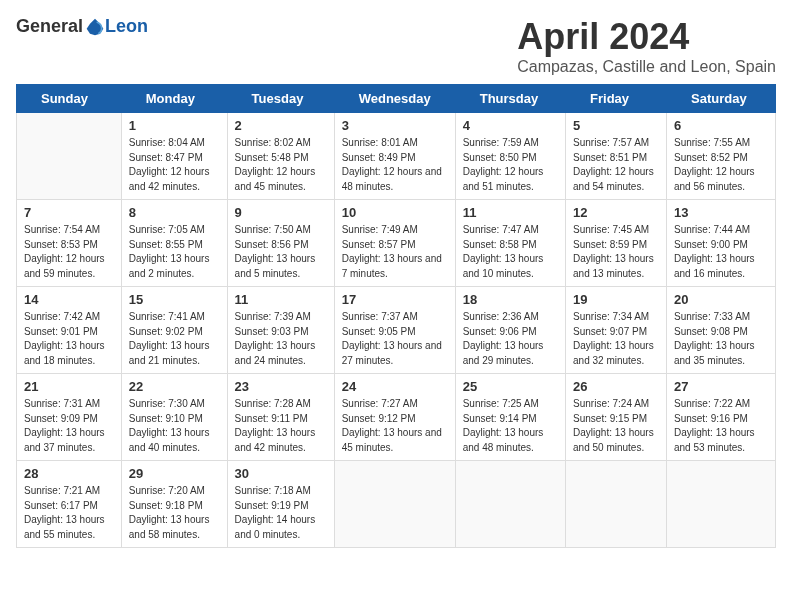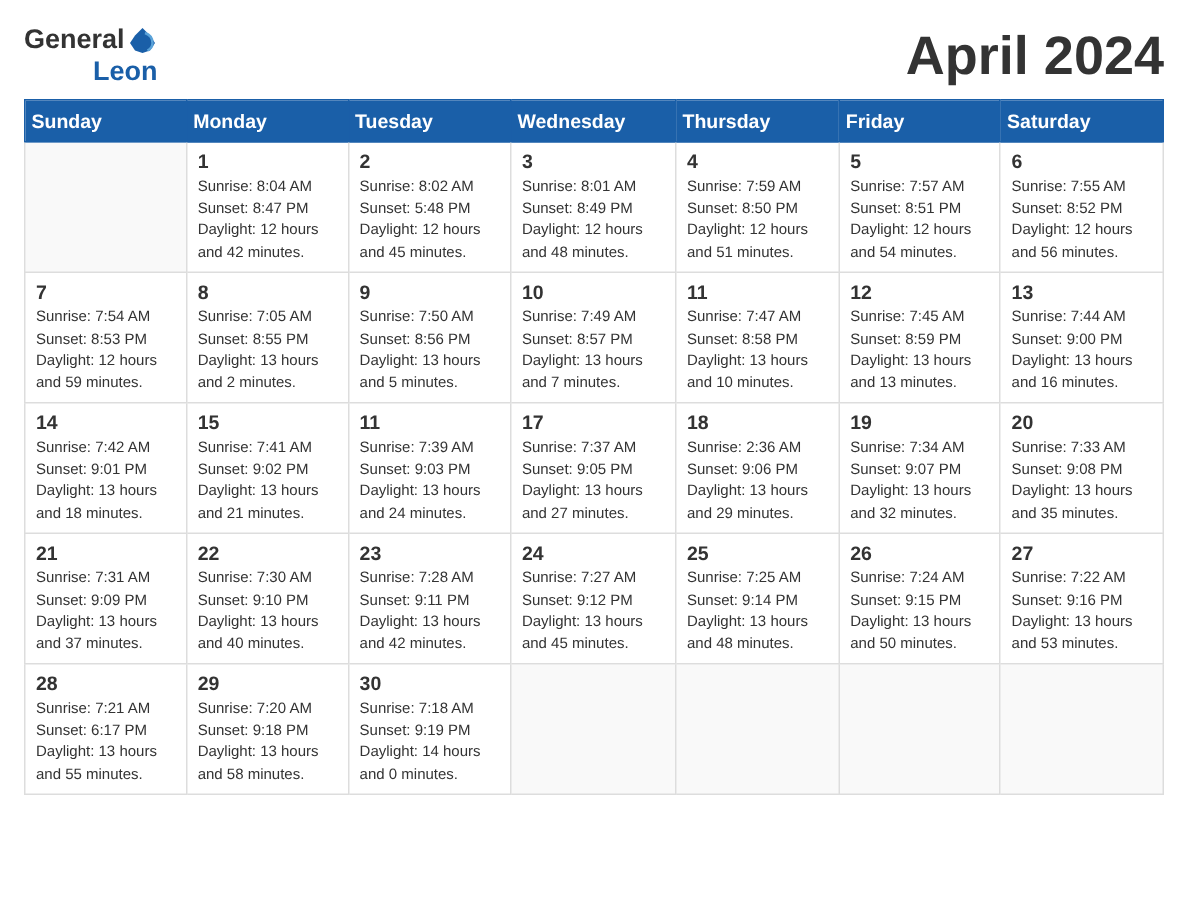--- a/index.html
+++ b/index.html
@@ -11,22 +11,22 @@
       padding: 16px;
     }
     .header-area {
       display: flex;
       justify-content: space-between;
       align-items: flex-start;
       margin-bottom: 8px;
     }
     .logo {
       display: flex;
-      flex-direction: column;
-      align-items: flex-end;
+      flex-direction: row;
+      align-items: flex-start;
     }
     .logo-text {
       display: flex;
       align-items: center;
       gap: 0;
     }
     .logo-general {
       font-size: 18px;
       font-weight: bold;
       color: #333;
@@ -55,21 +55,21 @@
     }
     .calendar {
       width: 100%;
       border-collapse: collapse;
       border: 1px solid #ccc;
     }
     .calendar th {
       background: #1a5fa8;
       color: #fff;
       text-align: left;
-      padding: 6px 4px;
+      padding: 6px 24px;
       font-size: 13px;
       font-weight: bold;
       border: 1px solid #1a5fa8;
     }
     .calendar td {
       vertical-align: top;
       padding: 5px 7px;
       border: 1px solid #ddd;
       width: 113px;
       min-height: 80px;
@@ -100,20 +100,21 @@
       <span class="logo-general">General</span>
       <svg class="logo-icon" viewBox="0 0 24 24">
         <path d="M12 2 L18 8 L22 14 L18 20 L12 22 L6 20 L2 14 L6 8 Z" fill="#1a5fa8"></path>
         <path d="M14 6 Q20 8 20 14 Q20 18 16 20" fill="none" stroke="#5ba3d9" stroke-width="2"></path>
       </svg>
     </div>
     <span class="logo-blue">Leon</span>
   </div>
   <div class="title-area">
     <div class="month-title">April 2024</div>
+    <div class="location-title">Campazas, Castille and Leon, Spain</div>
   </div>
 </div>
 
 <table class="calendar">
   <thead>
     <tr>
     <th>Sunday</th>
         <th>Monday</th>
         <th>Tuesday</th>
         <th>Wednesday</th>

